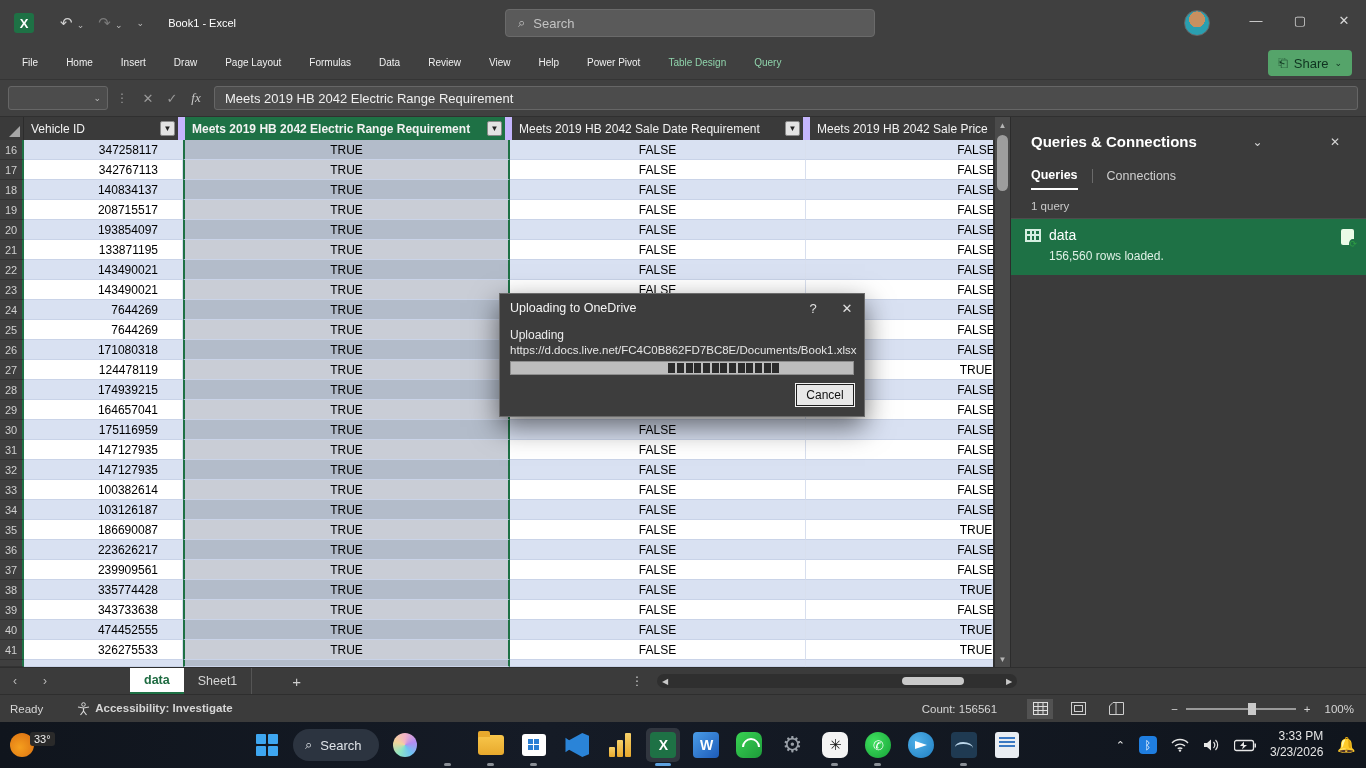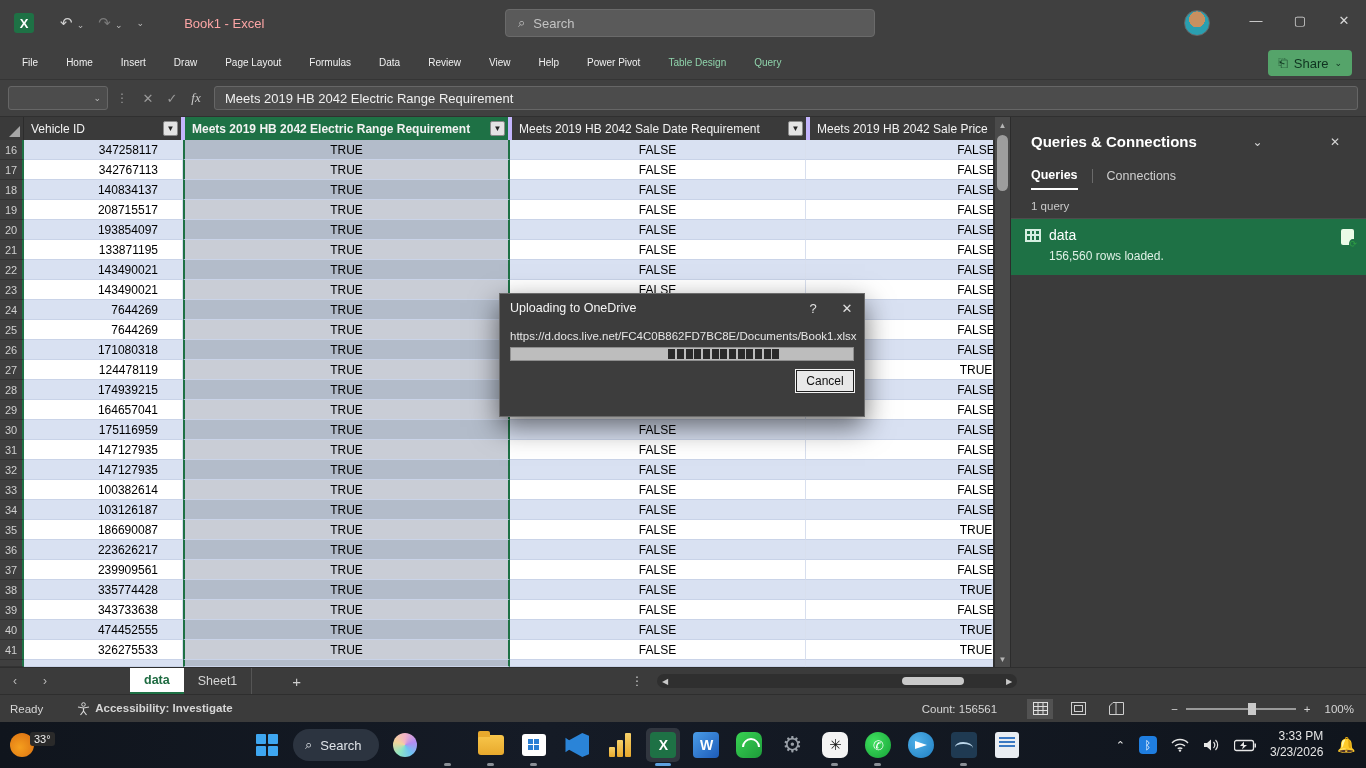--- a/index.html
+++ b/index.html
@@ -6,21 +6,21 @@
   html,body { width:1366px; height:768px; overflow:hidden; background:#222;
     font-family:"Liberation Sans", sans-serif; }
   #app { position:relative; width:1366px; height:768px; background:#404040; }
 
   
   .titlebar { position:absolute; left:0; top:0; width:1366px; height:46px; background:#404040; display:flex; align-items:center; }
   .xl-logo { width:20px; height:20px; margin-left:14px; background:#1e7145; border-radius:3px; color:#fff; font-size:13px; font-weight:bold; display:flex; align-items:center; justify-content:center; }
   .qat { display:flex; align-items:center; gap:14px; margin-left:26px; color:#cfcfcf; font-size:15px; }
   .qat .dis { color:#7a7a7a; }
   .qat .chev { font-size:9px; color:#bdbdbd; }
-  .doc-title { color:#fca5a5; font-size:13px; margin-left:40px; }
+  .doc-title { color:#ffffff; font-size:11px; margin-left:24px; }
   .tb-search { position:absolute; left:505px; top:9px; width:370px; height:28px; background:#5a5a5a; border:1px solid #6a6a6a; border-radius:4px; display:flex; align-items:center; color:#c3c3c3; font-size:13px; }
   .tb-search .mag { margin:0 8px 0 12px; font-size:13px; }
   .avatar { position:absolute; left:1184px; top:10px; width:26px; height:26px; border-radius:50%; background:radial-gradient(circle at 50% 35%, #c89060 0 40%, #2a9fb0 41% 100%); border:1px solid #666; }
   .winbtn { position:absolute; top:0; width:44px; height:40px; color:#d8d8d8; font-size:13px; display:flex; align-items:center; justify-content:center; }
 
   
   .ribbon { position:absolute; left:0; top:46px; width:1366px; height:34px; background:#404040; border-bottom:1px solid #353535; display:flex; align-items:center; gap:0; }
   .rtab { padding:6px 14px; font-size:10px; color:#f0f0f0; }
   .rtab.ctx { color:#8fd3ab; }
   .share-btn { position:absolute; right:14px; top:4px; height:26px; background:#55a46a; border-radius:4px; color:#0f3320; font-size:13px; display:flex; align-items:center; padding:0 10px; gap:6px; }
@@ -34,21 +34,21 @@
   .fb-dots { color:#9a9a9a; margin:0 8px; font-size:12px; letter-spacing:0; }
   .fb-ic { color:#9a9a9a; font-size:13px; width:24px; text-align:center; }
   .fb-fx { font-style:italic; font-family:"Liberation Serif", serif; color:#c9c9c9; }
   .fb-input { flex:1; height:24px; margin:0 8px 0 6px; background:#4c4c4c; border:1px solid #666; border-radius:3px; color:#f0f0f0; font-size:13px; display:flex; align-items:center; padding-left:10px; }
 
   
   .grid { position:absolute; left:0; top:117px; width:1010px; height:550px; background:#2f2f2f; overflow:hidden; }
   .ghead { display:flex; height:23px; }
   .corner { width:24px; height:23px; background:#3a3a3a; border-right:1px solid #2c2c2c; position:relative; }
   .corner .tri { position:absolute; right:3px; bottom:3px; width:0; height:0; border-left:11px solid transparent; border-bottom:11px solid #a6a6a6; }
-  .hcell { height:23px; background:#3a3a3a; color:#f2f2f2; font-size:12px; display:flex; align-items:center; padding-left:7px; border-right:4px solid #c4b5fd; position:relative; white-space:nowrap; overflow:hidden; }
+  .hcell { height:23px; background:#3a3a3a; color:#f2f2f2; font-size:12px; display:flex; align-items:center; padding-left:7px; border-right:7px solid #c4b5fd; position:relative; white-space:nowrap; overflow:hidden; }
   .hcell.sel { background:#1e7145; font-weight:bold; }
   .drop { position:absolute; right:3px; top:4px; width:15px; height:15px; background:#e3e3e3; border:1px solid #8a8a8a; border-radius:2px; color:#222; font-size:8px; display:flex; align-items:center; justify-content:center; }
   .w-id{width:161px;} .w-range{width:327px;} .w-date{width:298px;} .w-price{width:200px; border-right:none;}
 
   .grow { display:flex; height:20px; }
   .rownum { width:24px; background:#3f3f3f; color:#cfcfcf; font-size:11px; display:flex; align-items:center; justify-content:center; border-bottom:1px solid #333; border-right:2px solid #1e7145; }
   .cell { font-size:12px; color:#000; display:flex; align-items:center; border-bottom:1px solid #c9d3e8; border-right:1px solid #d8dfee; overflow:hidden; }
   .cell.id { width:159px; justify-content:flex-end; padding-right:24px; }
   .cell.range { width:327px; justify-content:center; border-left:2px solid #1e7145; border-right:2px solid #1e7145; }
   .cell.date { width:296px; justify-content:center; }
@@ -522,20 +522,21 @@
     </div>
   </div>
 
   <div class="dialog">
     <div class="dlg-title">
       <span>Uploading to OneDrive</span>
       <span class="dlg-btn q">?</span>
       <span class="dlg-btn x">✕</span>
     </div>
     <div class="dlg-body">
+      <div>Uploading</div>
       <div class="dlg-url">https://d.docs.live.net/FC4C0B862FD7BC8E/Documents/Book1.xlsx</div>
       <div class="pbar" id="progressbar">
           <span class="pseg" style="left: 46%;"></span>
           <span class="pseg" style="left: 48.5385%;"></span>
           <span class="pseg" style="left: 51.0769%;"></span>
           <span class="pseg" style="left: 53.6154%;"></span>
           <span class="pseg" style="left: 56.1538%;"></span>
           <span class="pseg" style="left: 58.6923%;"></span>
           <span class="pseg" style="left: 61.2308%;"></span>
           <span class="pseg" style="left: 63.7692%;"></span>

